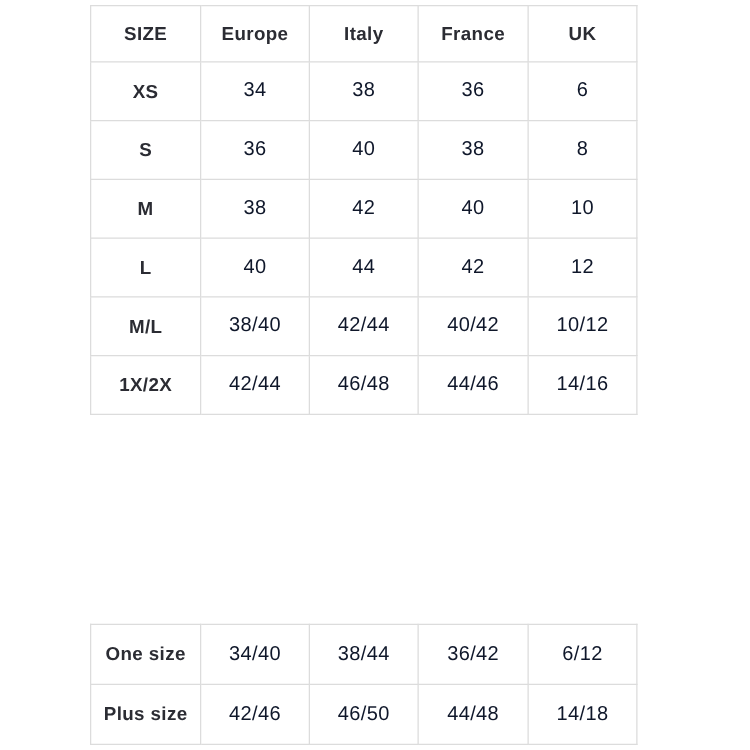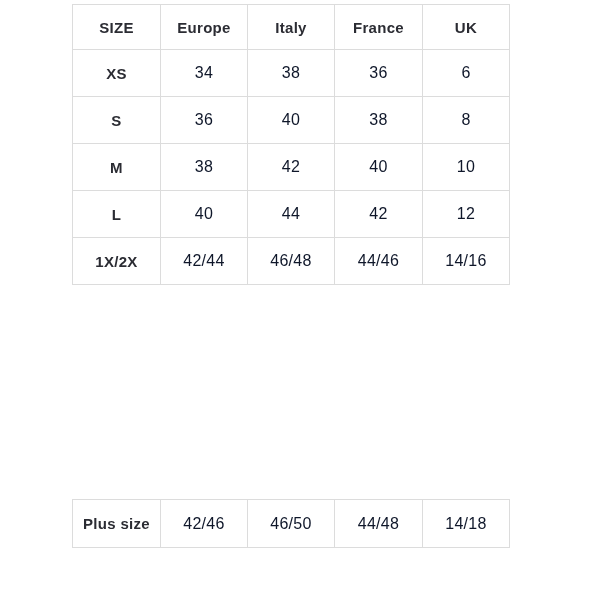--- a/index.html
+++ b/index.html
@@ -94,39 +94,53 @@
         <td>10</td>
       </tr>
       <tr>
         <th>L</th>
         <td>40</td>
         <td>44</td>
         <td>42</td>
         <td>12</td>
       </tr>
       <tr>
+        <th>M/L</th>
+        <td>38/40</td>
+        <td>42/44</td>
+        <td>40/42</td>
+        <td>10/12</td>
+      </tr>
+      <tr>
         <th>1X/2X</th>
         <td>42/44</td>
         <td>46/48</td>
         <td>44/46</td>
         <td>14/16</td>
       </tr>
     </tbody>
   </table>
 
   <table class="size-table extra">
     <colgroup>
       <col style="width:88px">
         <col style="width:87px">
         <col style="width:87px">
         <col style="width:88px">
         <col style="width:87px">
     </colgroup>
     <tbody>
       <tr>
+        <th>One size</th>
+        <td>34/40</td>
+        <td>38/44</td>
+        <td>36/42</td>
+        <td>6/12</td>
+      </tr>
+      <tr>
         <th>Plus size</th>
         <td>42/46</td>
         <td>46/50</td>
         <td>44/48</td>
         <td>14/18</td>
       </tr>
     </tbody>
   </table>
 
 </div>

